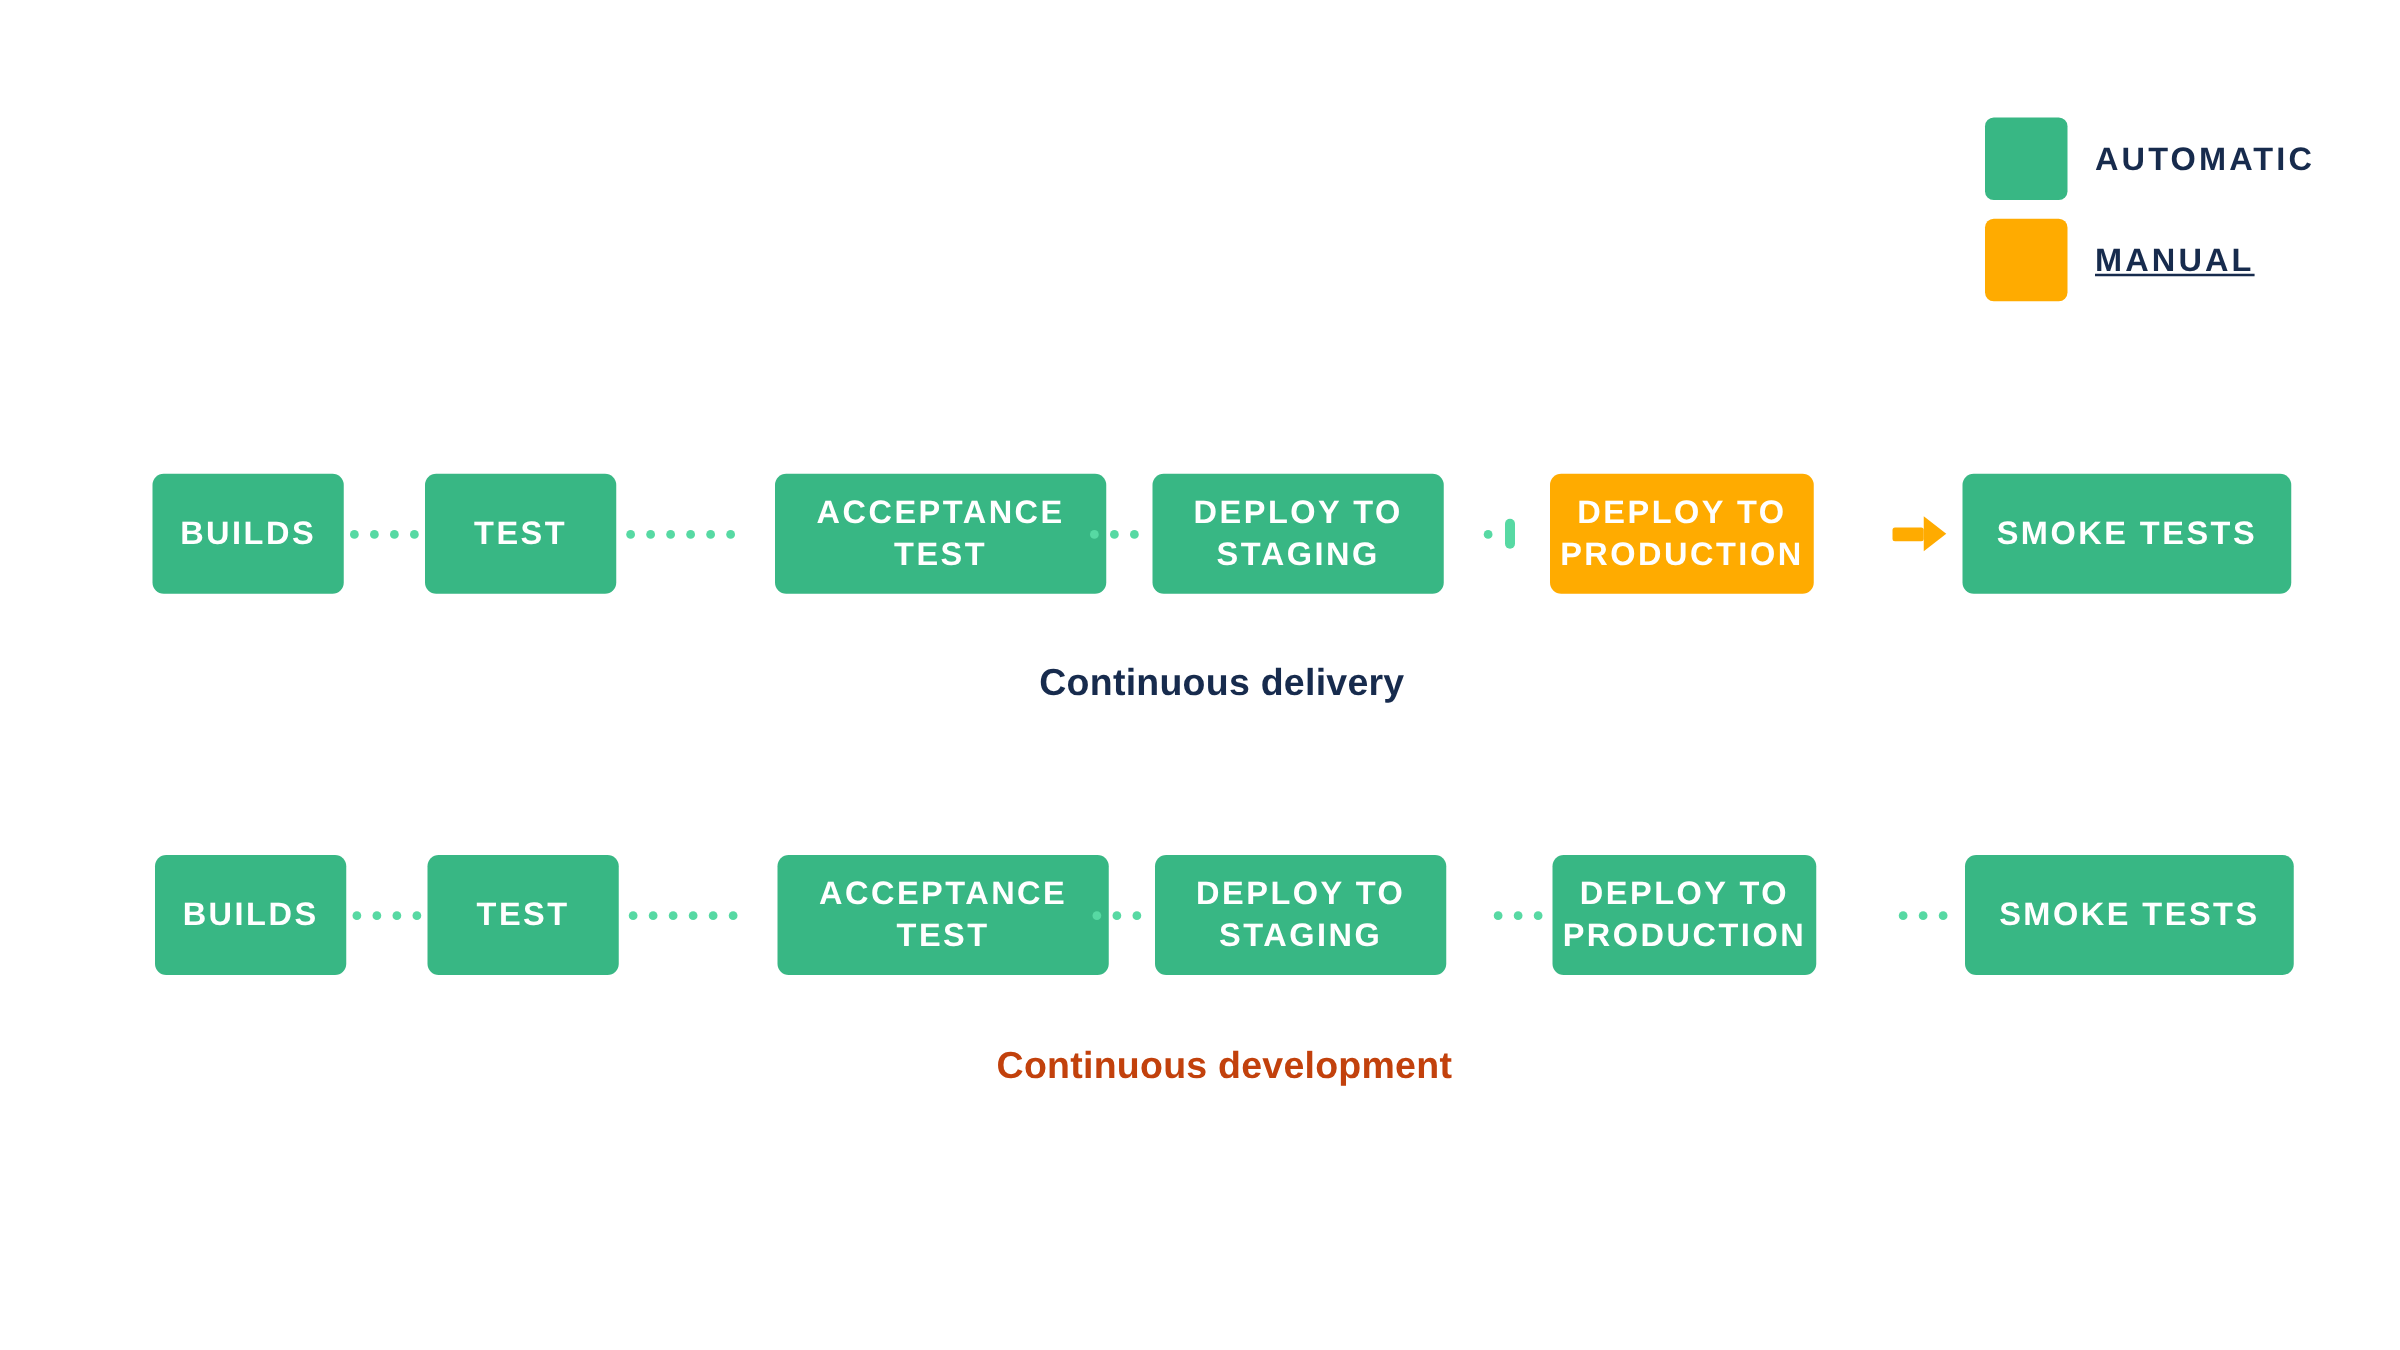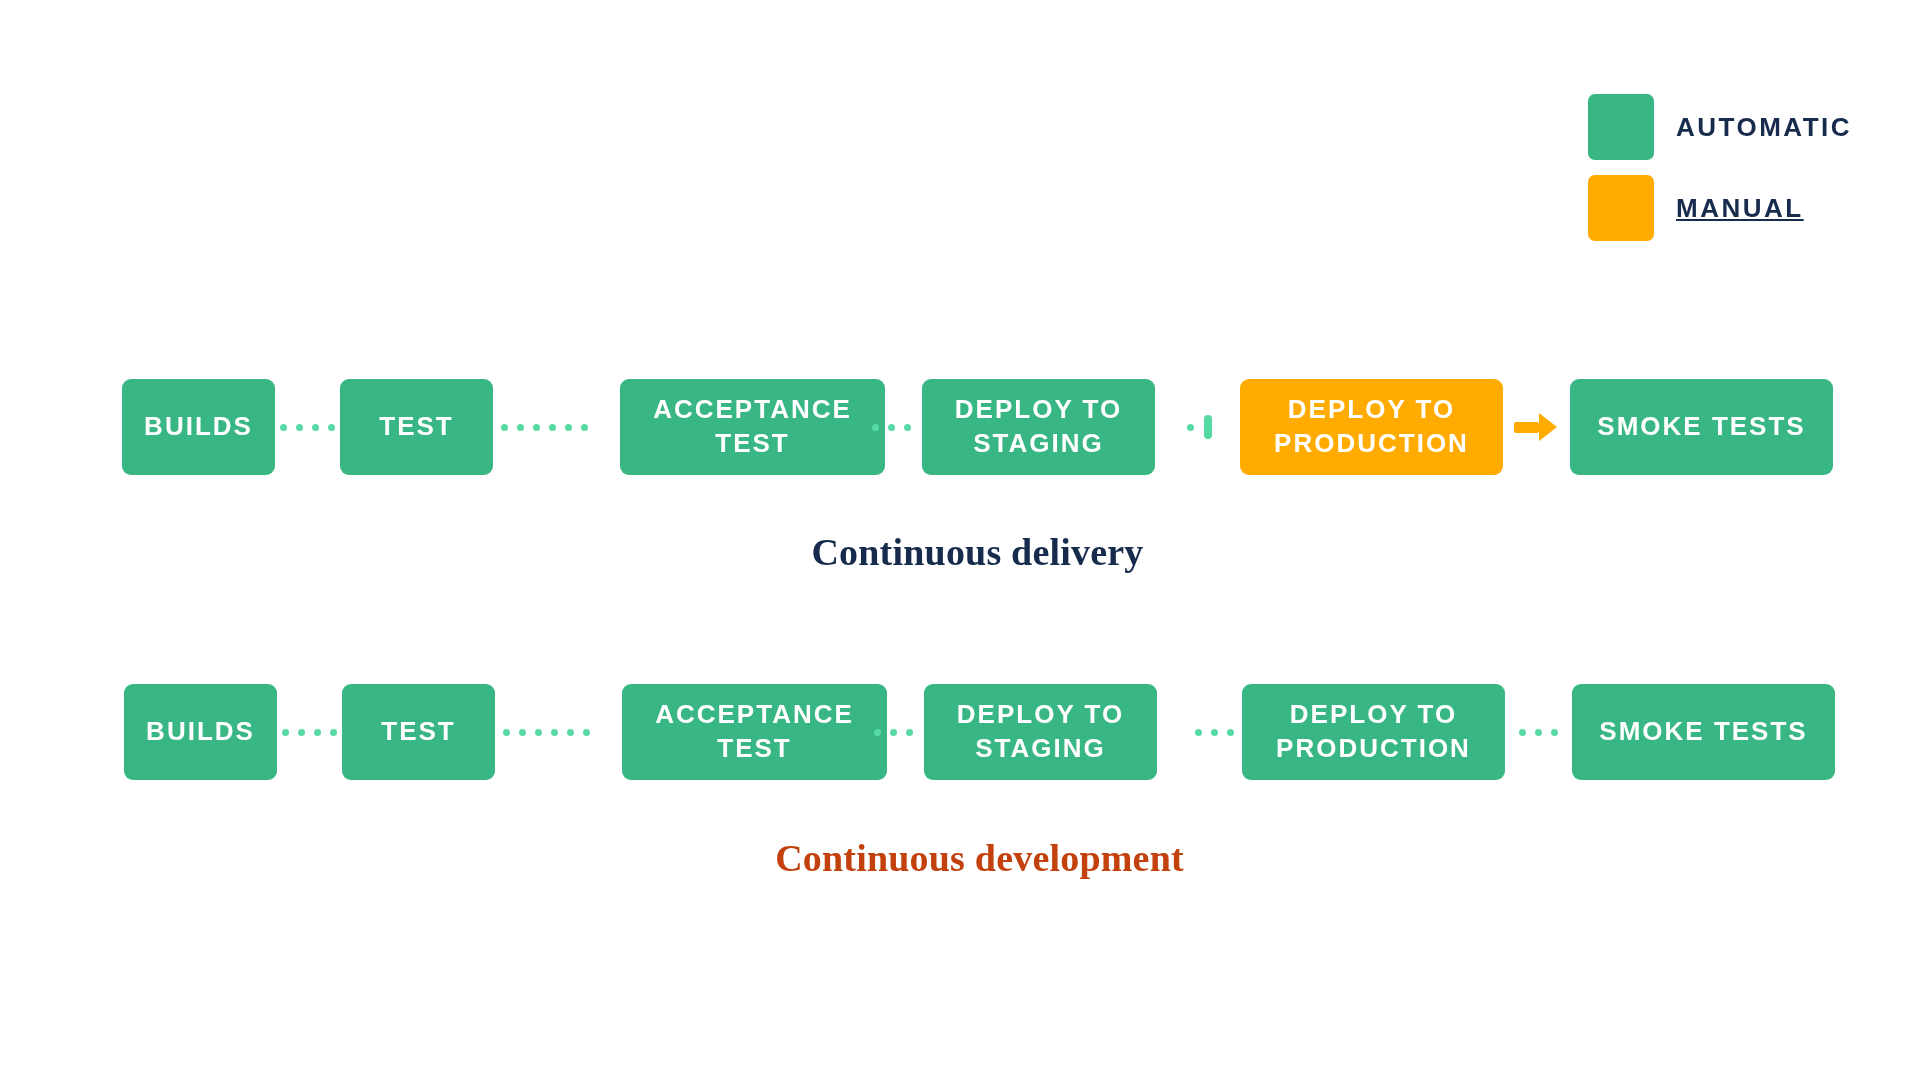--- a/index.html
+++ b/index.html
@@ -25,21 +25,21 @@
   .stage {
     position: absolute; top: 0; height: 96px; border-radius: 9px;
     display: flex; align-items: center; justify-content: center; text-align: center;
     color: #ffffff; font-size: 26px; font-weight: 800; letter-spacing: 2px;
     line-height: 1.3; padding: 0 10px;
   }
   .stage.s-builds  { left: 0;      width: 153px; }
   .stage.s-test    { left: 218px;  width: 153px; }
   .stage.s-accept  { left: 498px;  width: 265px; }
   .stage.s-staging { left: 800px;  width: 233px; }
-  .stage.s-prod    { left: 1118px; width: 263px; }
+  .stage.s-prod    { left: 1118px; width: 211px; }
   .stage.s-smoke   { left: 1448px; width: 263px; text-align: right; }
 
   .dots {
     position: absolute; top: 0; height: 96px;
     display: flex; align-items: center; justify-content: center; gap: 9px;
   }
   .dot { width: 7px; height: 7px; border-radius: 50%; flex: 0 0 auto; }
 
   .conn-1 { left: 153px;  width: 65px; }
   .conn-2 { left: 371px;  width: 102px; }
@@ -59,21 +59,21 @@
   }
   .arrow-shaft { width: 25px; height: 11px; border-radius: 2px; }
   .arrow-head {
     width: 0; height: 0;
     border-top: 14px solid transparent; border-bottom: 14px solid transparent;
     border-left: 18px solid #FFAB00;
   }
 
   .caption {
     position: absolute; width: 1711px; text-align: center;
-    font-size: 38px; font-weight: 700; color: #12284B; letter-spacing: 0.2px; font-family: Liberation Serif, serif;
+    font-size: 30px; font-weight: 700; color: #12284B; letter-spacing: 0.2px;
   }
   .caption.cap-1 { left: 122px; top: 530px; }
   .caption.cap-2 { left: 124px; top: 836px; }
 </style>
 </head>
 <body style="background: rgb(255, 255, 255);">
 
 <div class="legend">
   <div class="legend-row row-0">
     <div class="swatch" style="background: rgb(56, 183, 132);"></div>

